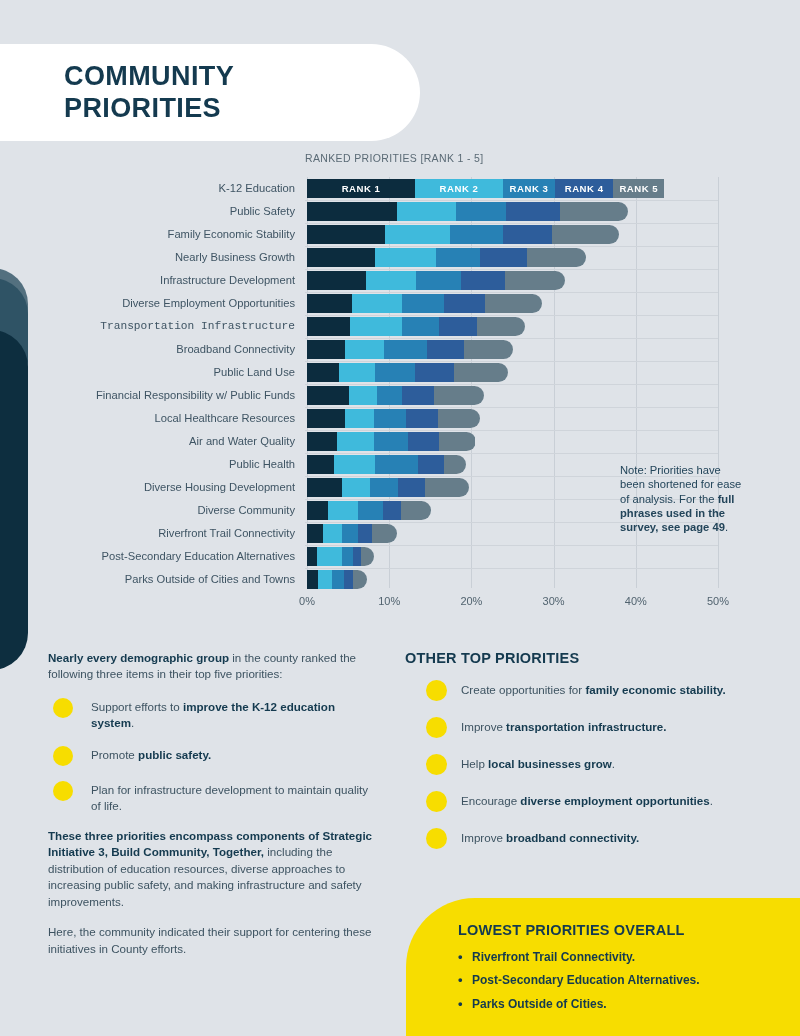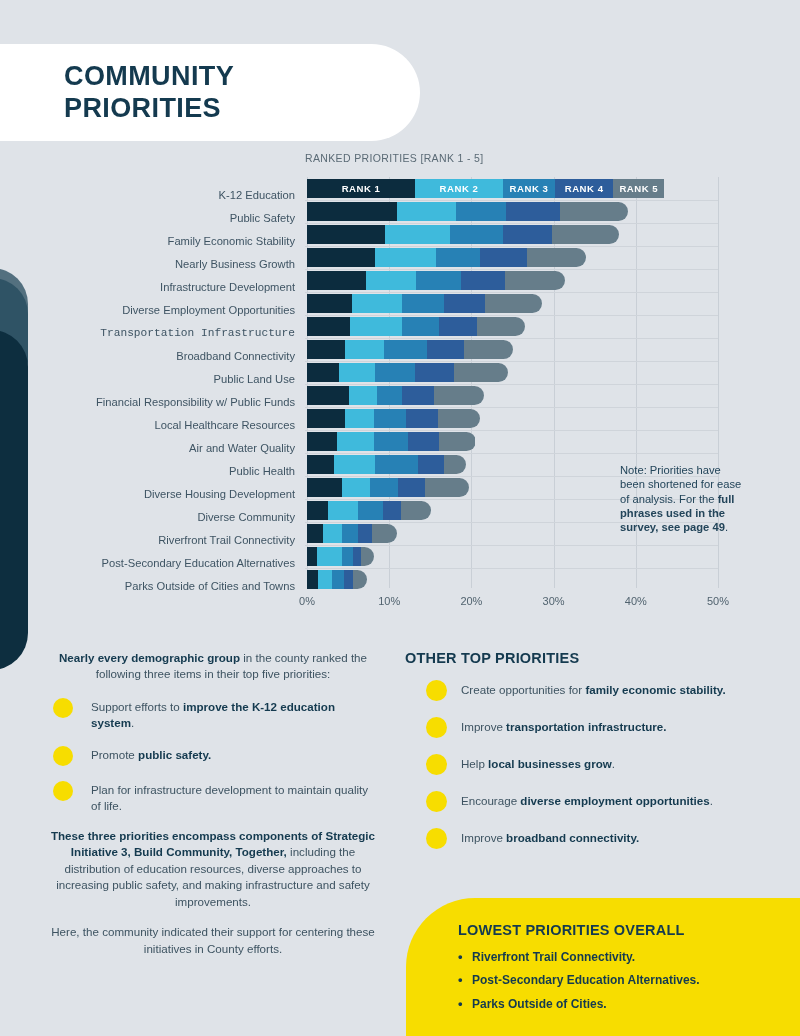--- a/index.html
+++ b/index.html
@@ -45,21 +45,21 @@
   .gridline {
     position:absolute; top:0; width:1px; height:411px; background:#c9cfd6;
   }
   .rowline {
     position:absolute; left:305px; width:413px; height:1px; background:#cfd4da;
   }
   .row {
     position:absolute; height:19px; left:0; width:800px;
   }
   .row-label {
-    position:absolute; right:505px; top:10px; width:260px;
+    position:absolute; right:505px; top:3px; width:260px;
     text-align:right; font-size:11.2px; color:#3e5463; white-space:nowrap;
   }
   .bar {
     position:absolute; left:307px; top:0; height:19px;
     display:flex; border-radius:0 9.5px 9.5px 0; overflow:hidden;
   }
   .seg { height:19px; }
   .s1 { background:#0c2c3e; }
   .s2 { background:#3fbadc; }
   .s3 { background:#2781b5; }
@@ -73,21 +73,21 @@
   .tick {
     position:absolute; top:418px; font-size:11px; color:#51636f; transform:translateX(-50%);
   }
   #chart-note {
     position:absolute; left:620px; top:311px; width:128px;
     font-size:11.2px; line-height:1.28; color:#23455a;
   }
   #chart-note b { font-weight:bold; }
   
   #left-col { position:absolute; left:48px; top:650px; width:330px; }
-  .para { font-size:11.6px; line-height:1.42; color:#3d5361; margin-bottom:14px;text-align:center; }
+  .para { font-size:11.6px; line-height:1.42; color:#3d5361; margin-bottom:14px; }
   .para b { color:#143a4f; font-weight:bold; }
   .bullet-list { margin:4px 0 14px 0; }
   .bullet-row { display:flex; align-items:flex-start; margin-bottom:14px; }
   .dot {
     flex:0 0 auto; width:20px; height:20px; border-radius:50%;
     background:#f7dd00; margin:1px 18px 0 5px;
   }
   .bullet-text { font-size:11.6px; line-height:1.38; color:#3d5361; padding-top:2px; }
   .bullet-text b { color:#143a4f; font-weight:bold; }
   

